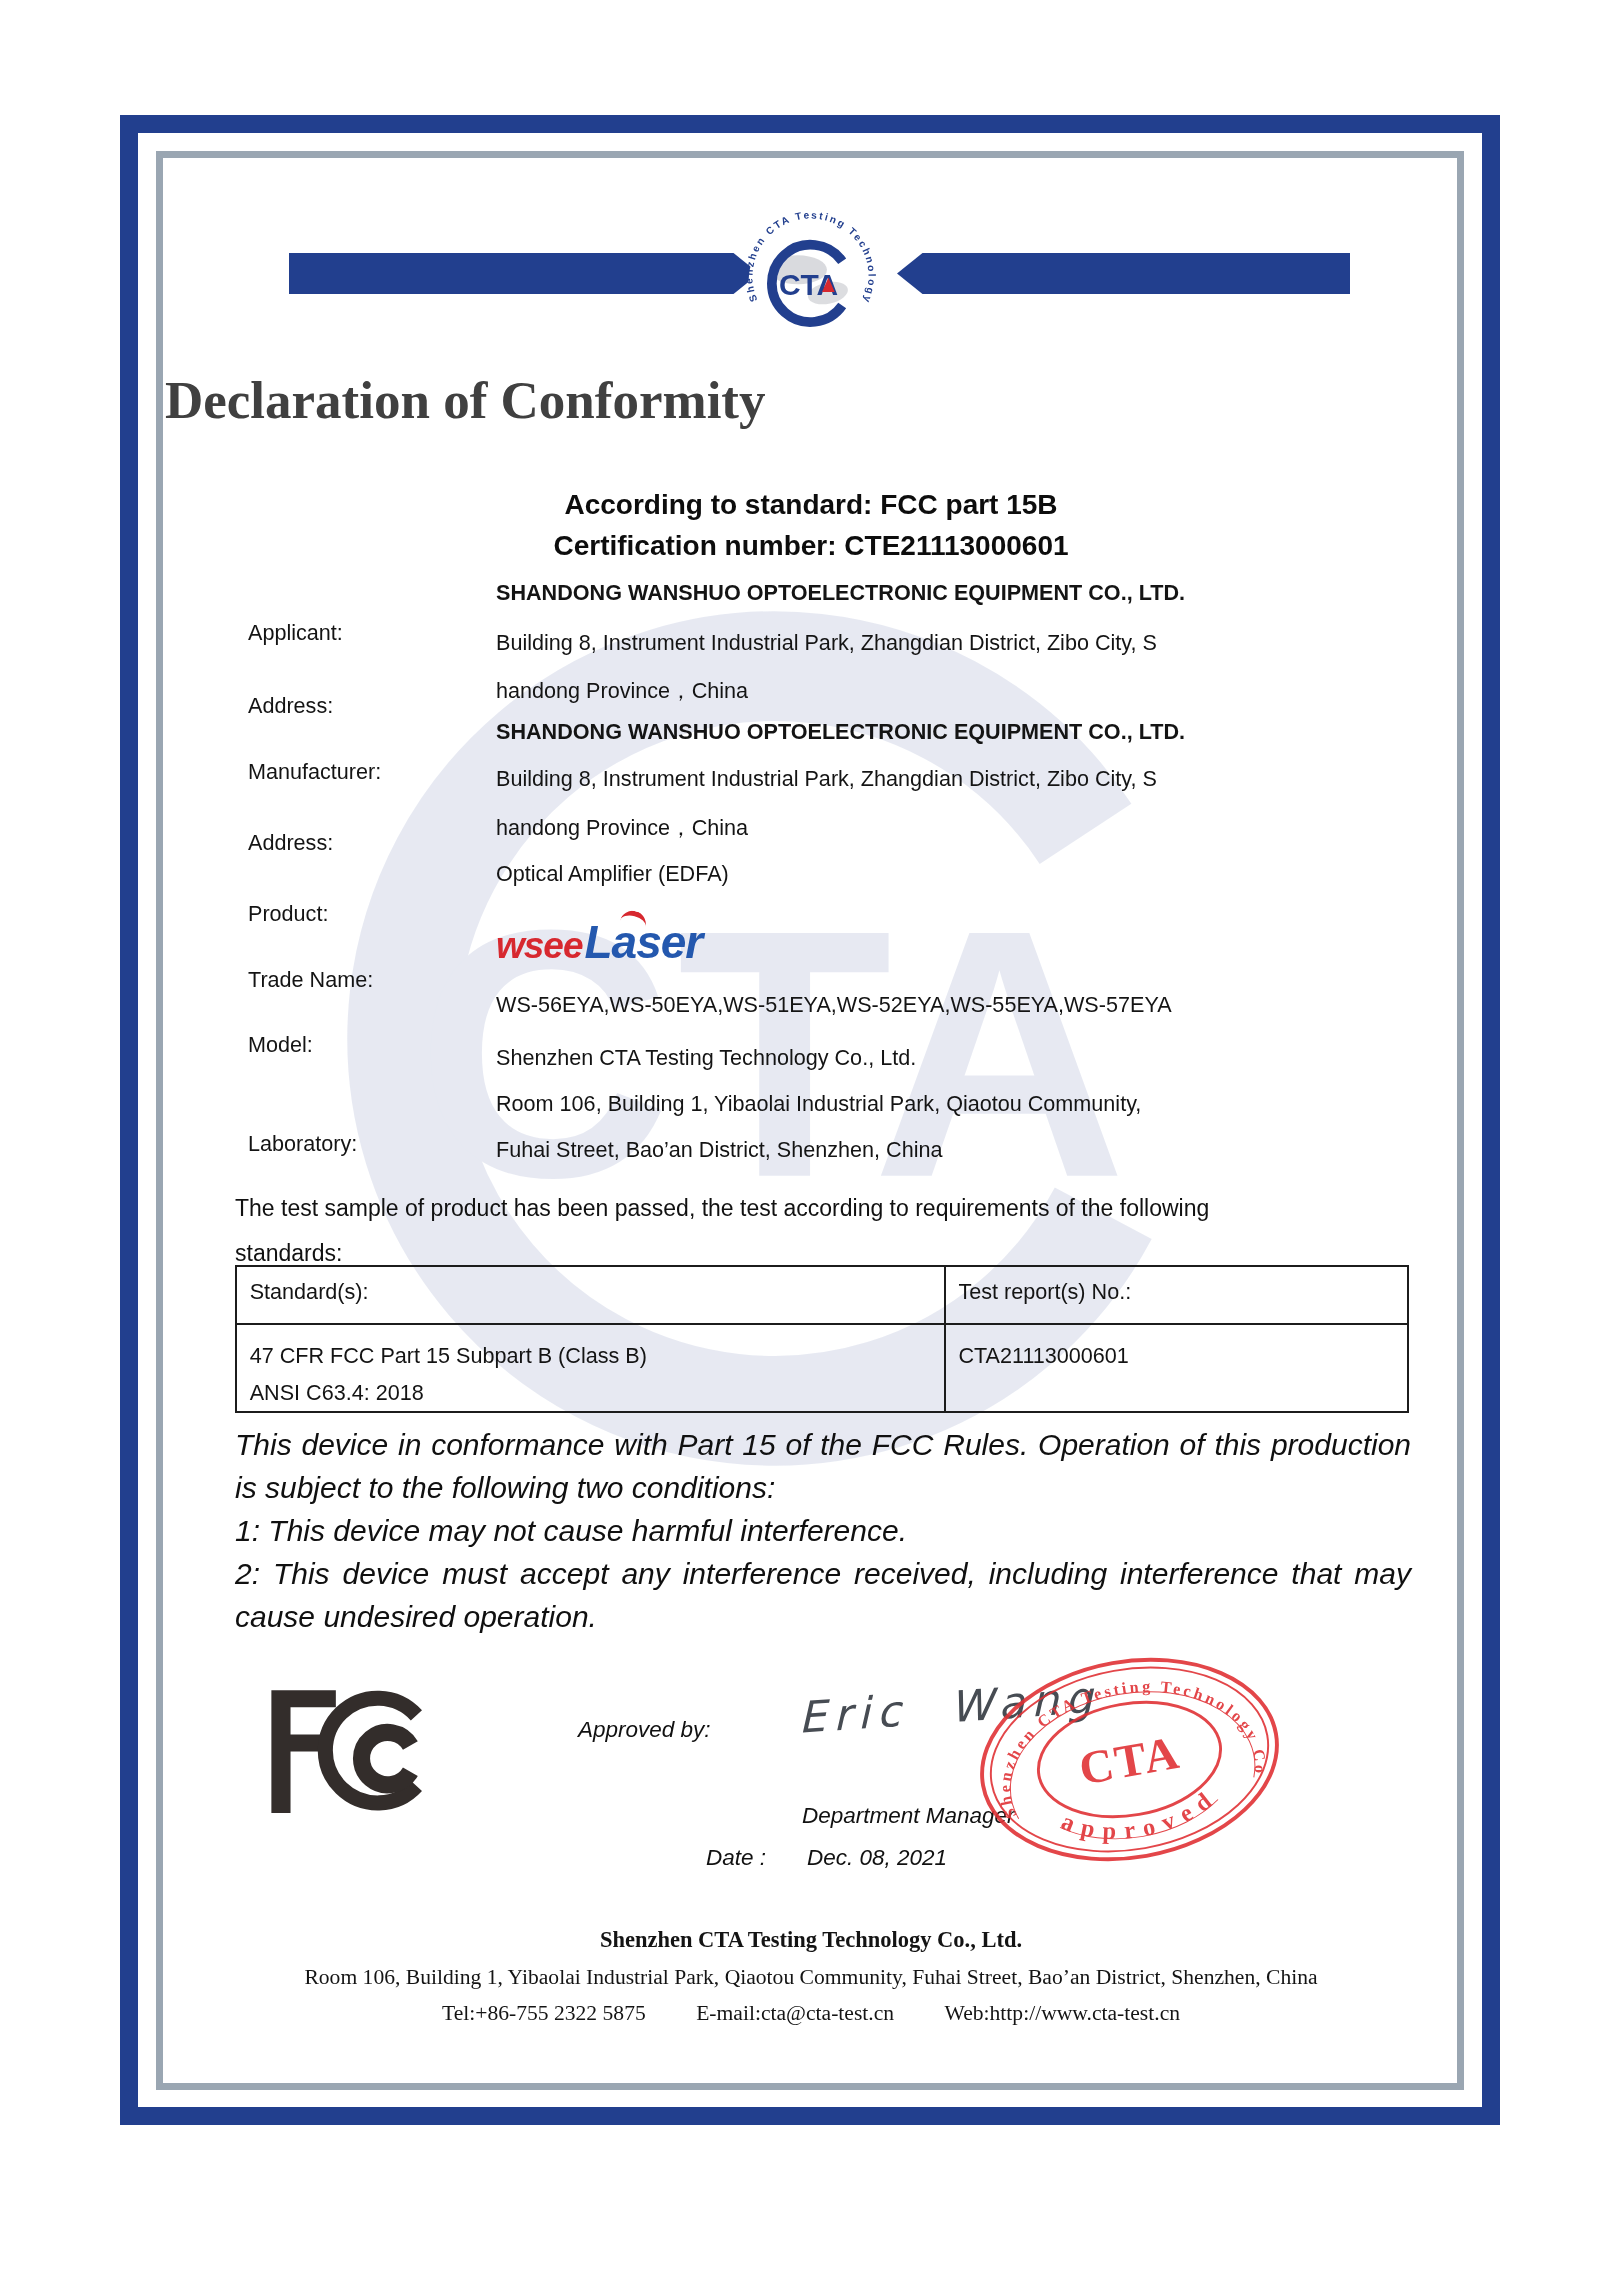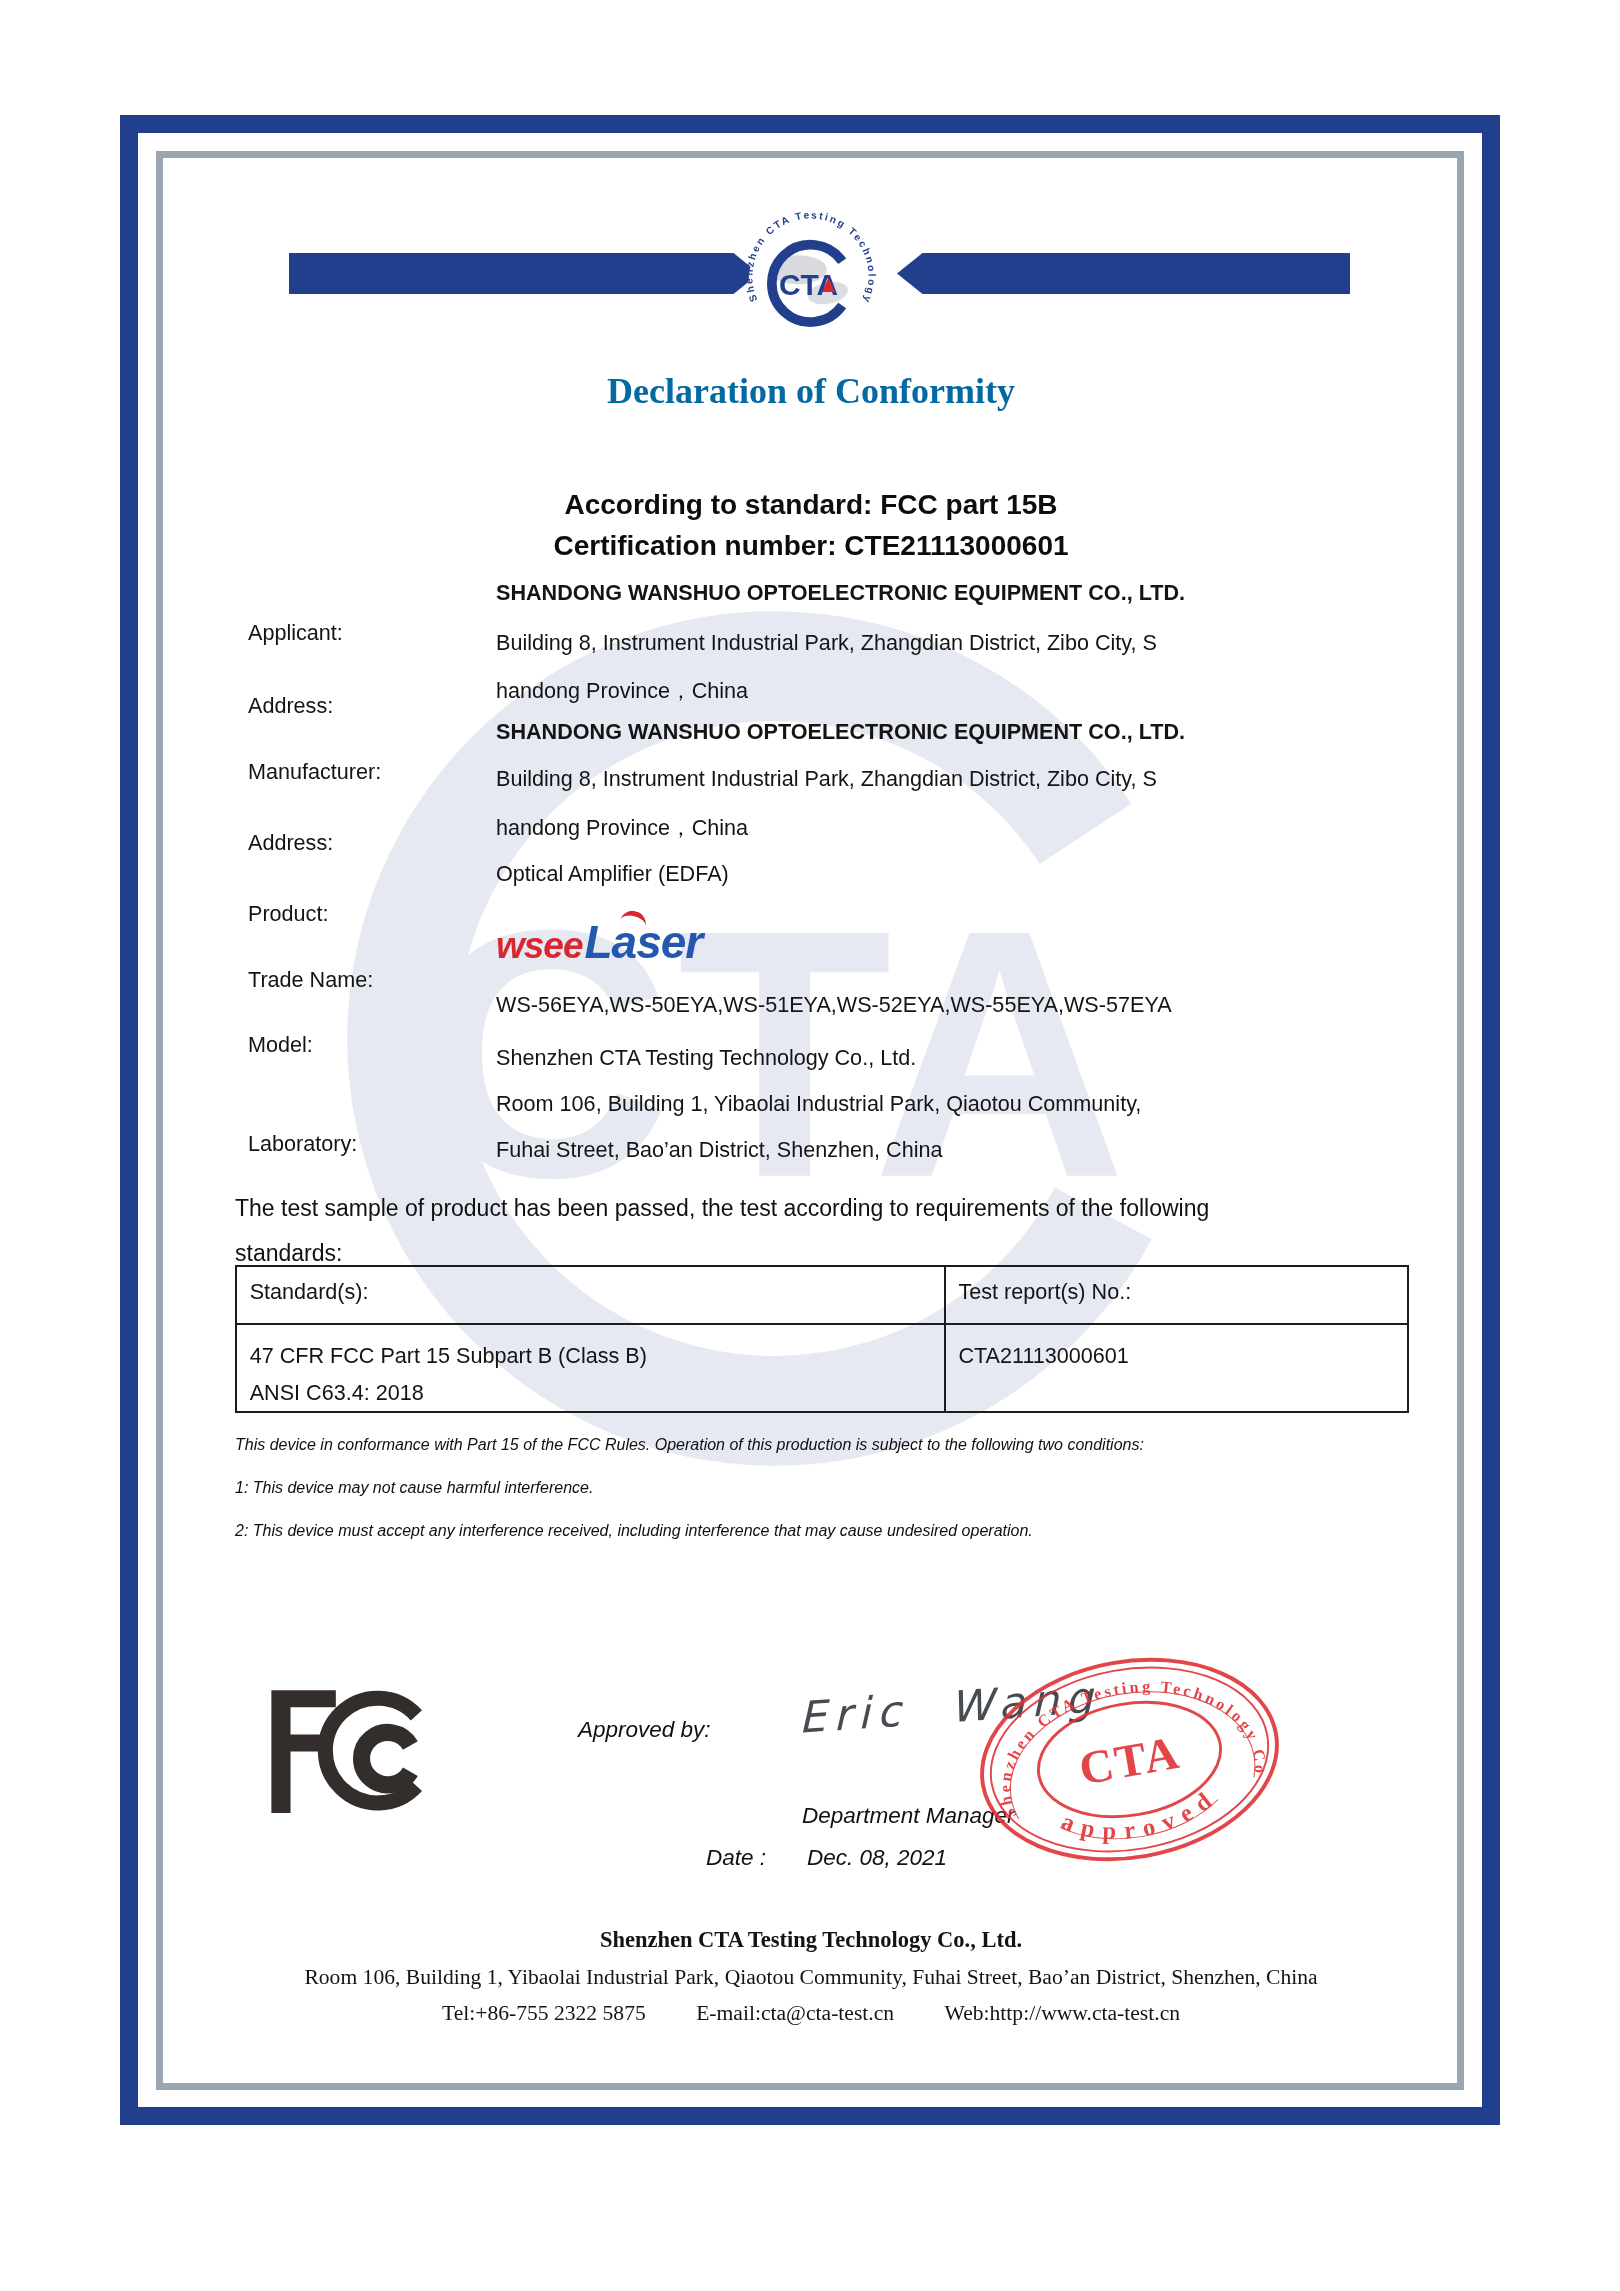--- a/index.html
+++ b/index.html
@@ -11,22 +11,22 @@
   .border-inner{position:absolute;left:156px;top:151px;width:1308px;height:1939px;
         border:7.8px solid #9aa6b2;box-sizing:border-box;}
   
   .band-bar{position:absolute;top:253px;height:41px;background:var(--navy);}
   .band-bar.left{left:289px;width:470px;
         clip-path:polygon(0 0,calc(100% - 25.5px) 0,100% 50%,calc(100% - 25.5px) 100%,0 100%);}
   .band-bar.right{left:897px;width:453px;
         clip-path:polygon(25.5px 0,100% 0,100% 100%,25.5px 100%,0 50%);}
   .cta-logo{position:absolute;left:738px;top:208px;width:145px;height:145px;}
   
-  .doc-title{position:absolute;left:165px;top:370px;width:1292px;text-align:center;
-        font-family:"Liberation Serif","DejaVu Serif",serif;font-weight:bold;font-size:36px;color:#0369a1;}
+  .doc-title{position:absolute;left:165px;top:370px;width:1292px;
+        font-family:"Liberation Serif","DejaVu Serif",serif;font-weight:bold;font-size:53px;color:#404040;}
   .doc-subtitles{position:absolute;left:165px;top:484px;width:1292px;text-align:center;
         font-size:28px;font-weight:bold;line-height:41px;color:#0d0d0d;}
   
   .watermark{position:absolute;left:265px;top:529px;width:1019px;height:1019px;opacity:.11;pointer-events:none;}
   
   .f-label{position:absolute;left:248px;font-size:21.6px;color:#141414;margin-top:40px;}
   .f-value{position:absolute;left:496px;font-size:21.6px;color:#141414;white-space:nowrap;}
   .f-value.bold{font-weight:bold;}
   .trade-logo{position:absolute;left:496px;top:915px;height:51px;font-style:italic;font-weight:bold;
         font-family:"Liberation Sans",sans-serif;letter-spacing:-1px;}
@@ -35,21 +35,21 @@
   .tn-tick{position:absolute;left:125px;top:-3.9px;width:25.5px;height:9.8px;border-radius:60% 60% 0 0/100% 100% 0 0;
         border-top:5.9px solid var(--brand-red);transform:rotate(14deg);}
   
   .statement{position:absolute;left:235px;top:1186px;width:1078px;font-size:23px;line-height:45px;color:#111;}
   .std-table{position:absolute;left:235px;top:1265px;width:1174px;border-collapse:collapse;
         font-size:21.6px;color:#141414;}
   .std-table td{border:2px solid #1c1c1c;vertical-align:top;padding:11.8px 0 0 12.7px;}
   .std-table .hrow td{height:44px;}
   .std-table .brow td{height:74px;line-height:37px;}
   .col-std{width:694px;}
-  .conditions{position:absolute;left:235px;top:1423px;width:1176px;font-size:16px;font-style:italic;
+  .conditions{position:absolute;left:235px;top:1423px;width:1176px;font-size:30px;font-style:italic;
         line-height:43px;text-align:justify;color:#101010;}
   .conditions p{margin:0;}
   
   .fcc-mark{position:absolute;left:257px;top:1672px;width:202px;height:141px;}
   .approved-by{position:absolute;left:578px;top:1717px;font-size:22.5px;font-style:italic;}
   .signature{position:absolute;left:802px;top:1682px;font-family:"DejaVu Sans",sans-serif;font-style:italic;
         font-size:43px;letter-spacing:6.9px;word-spacing:23.5px;color:#474c53;
         transform:rotate(-4deg) skewX(-6deg);z-index:4;}
   .signer-title{position:absolute;left:802px;top:1803px;font-size:22.5px;font-style:italic;z-index:2;}
   .date-line{position:absolute;left:706px;top:1845px;font-size:22.5px;font-style:italic;}

